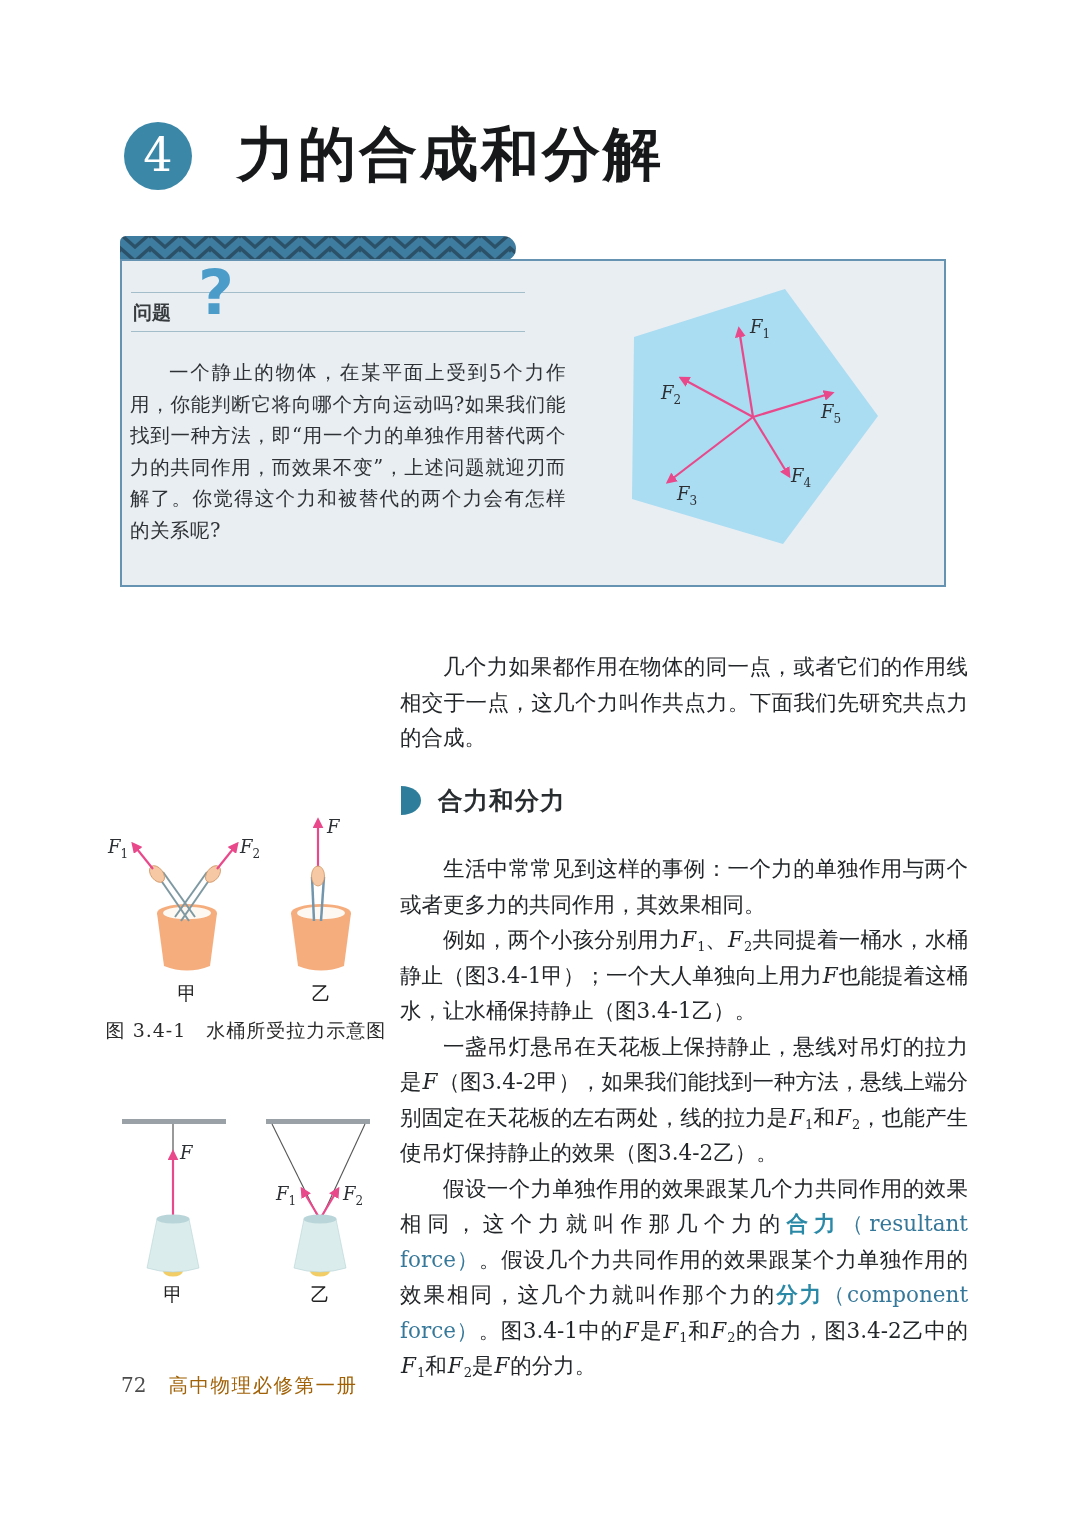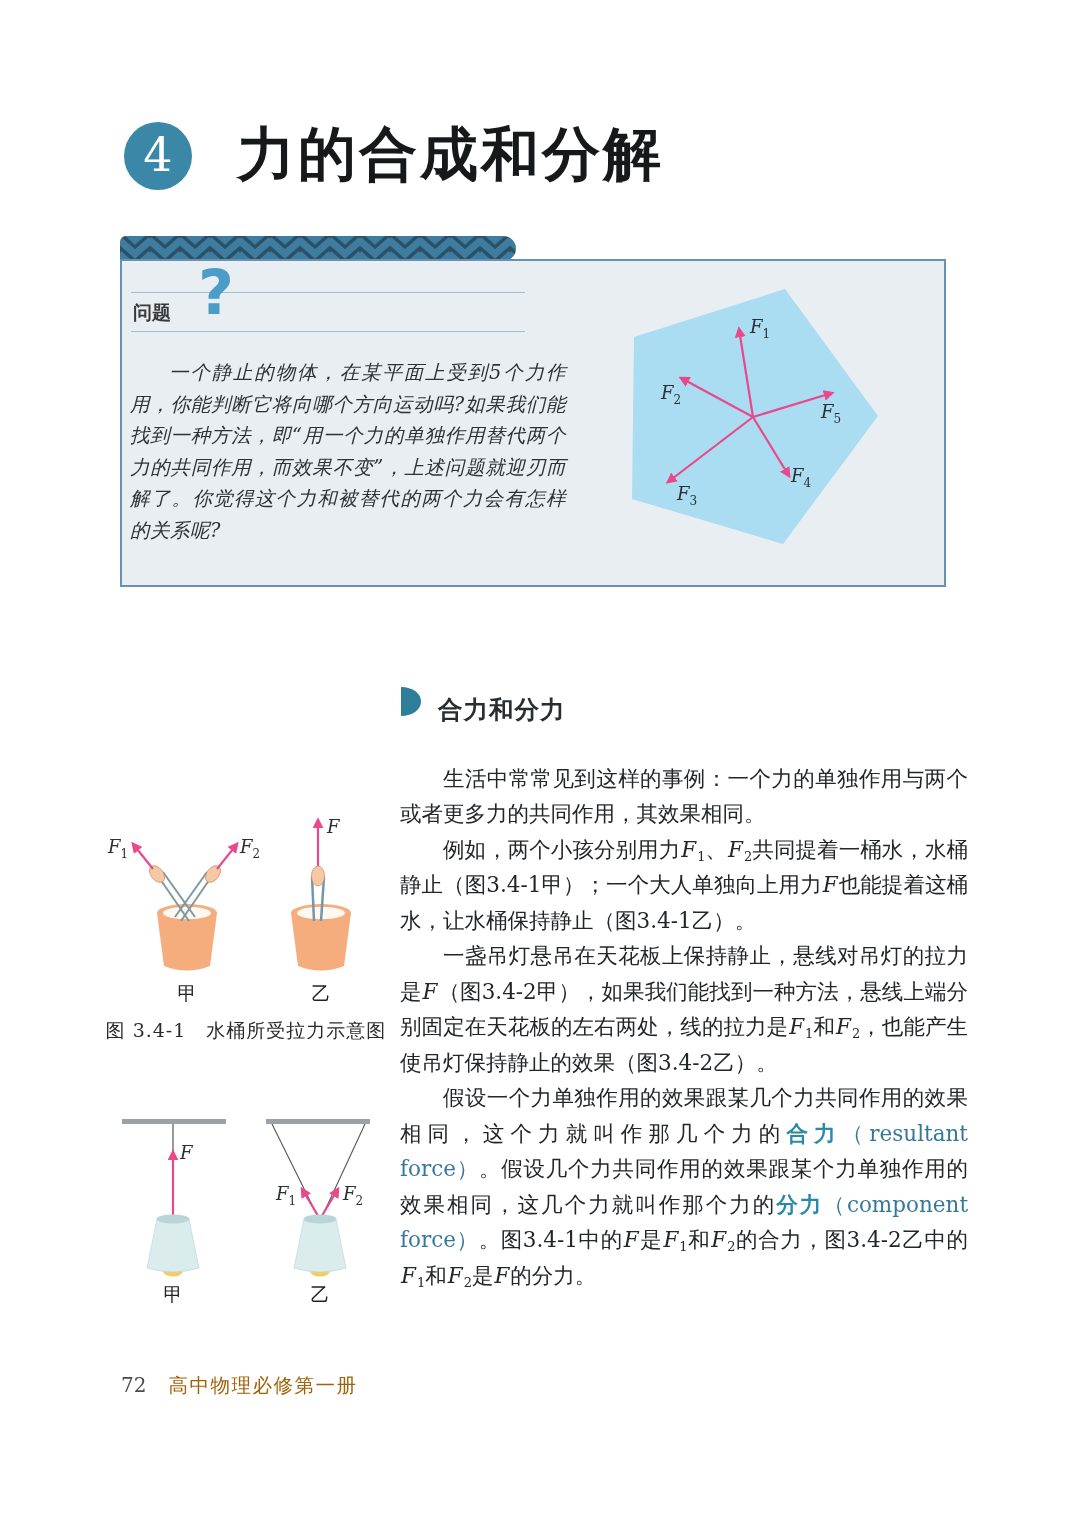--- a/index.html
+++ b/index.html
@@ -34,35 +34,35 @@
   .problem-label {
     position:absolute; left:133px; top:300px; font-family:"DejaVu Sans","Liberation Sans",sans-serif;
     font-weight:700; font-size:19px; color:#373b3e; z-index:2;
   }
   .qmark {
     position:absolute; left:198px; top:256px; font-family:"DejaVu Sans","Liberation Sans",sans-serif;
     font-weight:700; font-size:62px; color:#4b9cc8; z-index:3;
   }
   .problem-text {
     position:absolute; left:130px; top:357px; width:436px;
-    font-size:19.5px; line-height:31.6px; font-style:italic; color:#2e3236;
+    font-size:19.5px; line-height:31.6px; color:#2e3236;
     text-align:justify; text-indent:2em; letter-spacing:0.5px;
   }
   .pentagon-svg { position:absolute; left:615px; top:278px; }
 
   
   .right-col {
     position:absolute; left:400px; top:649px; width:568px;
     color:#232629; font-size:21.5px; line-height:35.5px;
   }
   .right-col p { text-indent:2em; text-align:justify; margin:0; }
   .section-header { display:flex; align-items:center; margin:27px 0 33px 0; }
   .section-title {
     font-family:"DejaVu Sans","Liberation Sans",sans-serif; font-weight:700;
-    font-size:24.5px; color:#292d30; margin-left:16px; letter-spacing:1px;margin-top:16px;
+    font-size:24.5px; color:#292d30; margin-left:16px; letter-spacing:1px;
   }
 
   .seg-p { }
   .seg-v { font-style:italic; padding:0 1px; }
   sub.seg-sub { font-size:13px; font-style:normal; line-height:0; vertical-align:-4px; }
   .seg-term { color:#2a89a6; font-weight:700; font-family:"DejaVu Sans","Liberation Sans",sans-serif; }
   .seg-en { color:#36789a; }
 
   
   .fig-svg { position:absolute; }
@@ -132,20 +132,21 @@
       <line x1="138" y1="139" x2="217" y2="115" marker-end="url(#awP)"></line>
     </g>
     <text class="svg-flabel" x="135" y="55"><tspan>F</tspan><tspan class="svg-fsub" dy="5">1</tspan></text>
     <text class="svg-flabel" x="46" y="121"><tspan>F</tspan><tspan class="svg-fsub" dy="5">2</tspan></text>
     <text class="svg-flabel" x="62" y="222"><tspan>F</tspan><tspan class="svg-fsub" dy="5">3</tspan></text>
     <text class="svg-flabel" x="176" y="204"><tspan>F</tspan><tspan class="svg-fsub" dy="5">4</tspan></text>
     <text class="svg-flabel" x="206" y="140"><tspan>F</tspan><tspan class="svg-fsub" dy="5">5</tspan></text>
   </svg>
 
   <div class="right-col">
+    <p>几个力如果都作用在物体的同一点，或者它们的作用线相交于一点，这几个力叫作共点力。下面我们先研究共点力的合成。</p>
     <div class="section-header">
       <svg width="22" height="31" viewBox="0 0 22 31">
         <path d="M1,1 C13,1 21,7.5 21,15.5 C21,23.5 13,30 1,30 Z" fill="#2e7e9b"></path>
       </svg>
       <span class="section-title">合力和分力</span>
     </div>
     <p><span class="seg-p">生活中常常见到这样的事例：一个力的单独作用与两个或者更多力的共同作用，其效果相同。</span></p>
     <p><span class="seg-p">例如，两个小孩分别用力</span><span class="seg-v">F</span><sub class="seg-sub">1</sub><span class="seg-p">、</span><span class="seg-v">F</span><sub class="seg-sub">2</sub><span class="seg-p">共同提着一桶水，水桶静止（图3.4-1甲）；一个大人单独向上用力</span><span class="seg-v">F</span><span class="seg-p">也能提着这桶水，让水桶保持静止（图3.4-1乙）。</span></p>
     <p><span class="seg-p">一盏吊灯悬吊在天花板上保持静止，悬线对吊灯的拉力是</span><span class="seg-v">F</span><span class="seg-p">（图3.4-2甲），如果我们能找到一种方法，悬线上端分别固定在天花板的左右两处，线的拉力是</span><span class="seg-v">F</span><sub class="seg-sub">1</sub><span class="seg-p">和</span><span class="seg-v">F</span><sub class="seg-sub">2</sub><span class="seg-p">，也能产生使吊灯保持静止的效果（图3.4-2乙）。</span></p>
     <p><span class="seg-p">假设一个力单独作用的效果跟某几个力共同作用的效果相同，这个力就叫作那几个力的</span><span class="seg-term">合力</span><span class="seg-en">（resultant force）</span><span class="seg-p">。假设几个力共同作用的效果跟某个力单独作用的效果相同，这几个力就叫作那个力的</span><span class="seg-term">分力</span><span class="seg-en">（component  force）</span><span class="seg-p">。图3.4-1中的</span><span class="seg-v">F</span><span class="seg-p">是</span><span class="seg-v">F</span><sub class="seg-sub">1</sub><span class="seg-p">和</span><span class="seg-v">F</span><sub class="seg-sub">2</sub><span class="seg-p">的合力，图3.4-2乙中的</span><span class="seg-v">F</span><sub class="seg-sub">1</sub><span class="seg-p">和</span><span class="seg-v">F</span><sub class="seg-sub">2</sub><span class="seg-p">是</span><span class="seg-v">F</span><span class="seg-p">的分力。</span></p>

